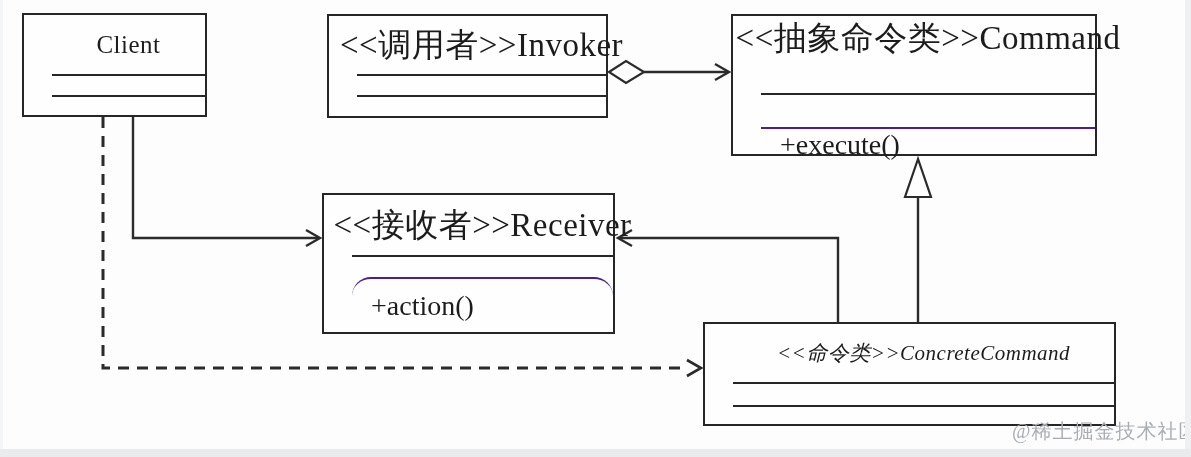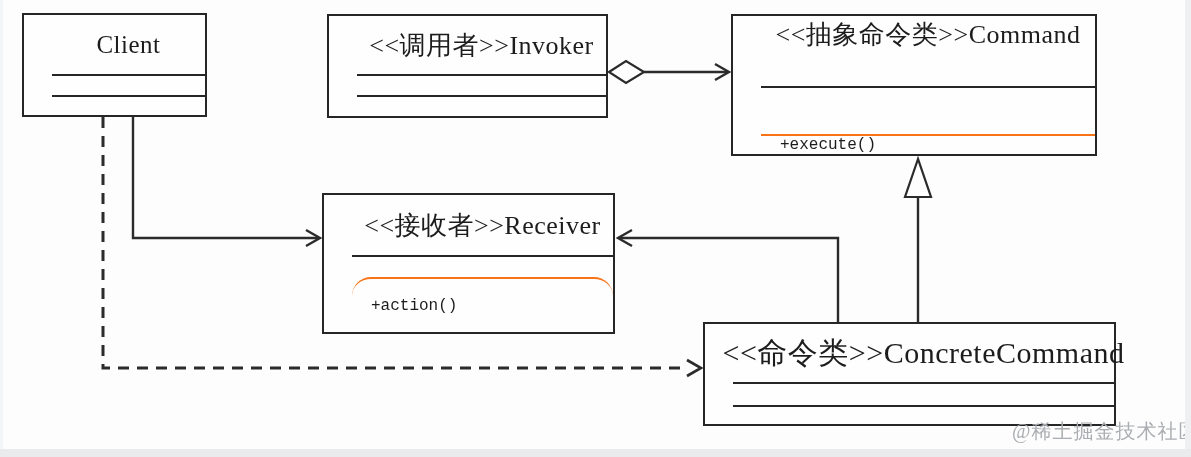--- a/index.html
+++ b/index.html
@@ -30,35 +30,34 @@
     background: #fefefe;
     border: 2px solid #262626;
     display: flex;
     flex-direction: column;
     padding-left: 28px;
   }
   .uml-class .title {
     display: flex;
     align-items: center;
     justify-content: center;
-    font-size: 26px;
+    font-size: 33px;
     letter-spacing: 0.5px;
     white-space: nowrap;
   }
   .uml-class .comp {
     border-top: 2px solid #262626;
   }
   .uml-class .method-comp {
-    border-top: 2px solid #f97316;
+    border-top: 2px solid #4c1d95;
     display: flex;
     align-items: center;
     padding-left: 19px;
-    font-size: 16px;
+    font-size: 28px;
     white-space: nowrap;
-    font-family: Liberation Mono, monospace;
   }
   .connector-svg {
     position: absolute;
     left: 0; top: 0;
     width: 1191px; height: 457px;
     pointer-events: none;
   }
   .watermark {
     position: absolute;
     left: 1012px;
@@ -121,21 +120,21 @@
     <div class="method-comp" style="flex:1;">+execute()</div>
   </div>
 
   <div class="uml-class" style="left:322px; top:193px; width:293px; height:141px;">
     <div class="title" style="height:60px;">&lt;&lt;接收者&gt;&gt;Receiver</div>
     <div class="comp" style="height:22px;"></div>
     <div class="method-comp" style="flex:1;border-radius:19px;">+action()</div>
   </div>
 
   <div class="uml-class" style="left:703px; top:322px; width:413px; height:104px;">
-    <div class="title" style="height:58px; font-size:30px;">&lt;&lt;命令类&gt;&gt;ConcreteCommand</div>
+    <div class="title" style="height:58px; font-size:21px;font-style:italic;">&lt;&lt;命令类&gt;&gt;ConcreteCommand</div>
     <div class="comp" style="height:23px;"></div>
     <div class="comp" style="flex:1;"></div>
   </div>
 
   <div class="watermark">@稀土掘金技术社区</div>
 
   <div class="edge-strip-left"></div>
   <div class="edge-strip-right"></div>
   <div class="edge-strip-bottom"></div>
 

